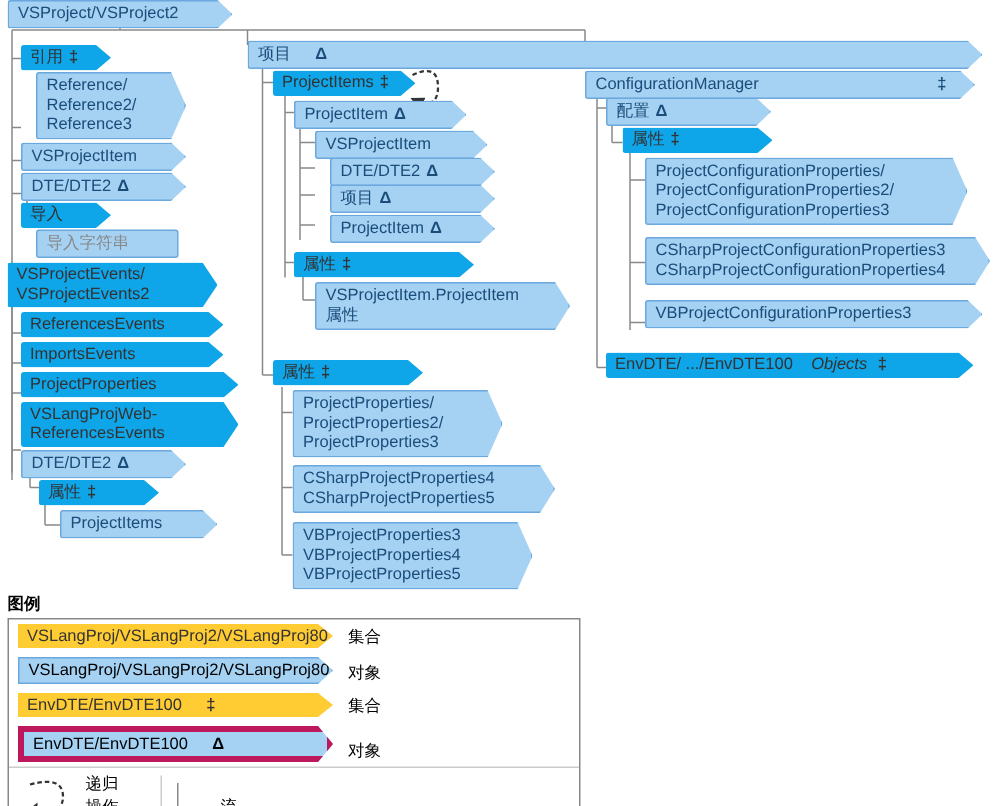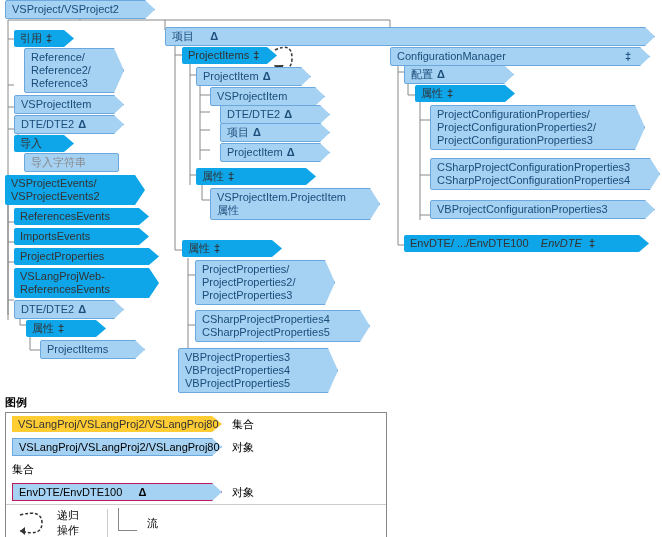--- a/index.html
+++ b/index.html
@@ -53,21 +53,21 @@
     pointer-events: none;
     z-index: -1;
   }
   .legend-box {
     position: absolute;
     border: 1px solid #888;
     background: #fff;
   }
   .legend-row {
     display: flex;
-    align-items: center;
+    align-items: flex-end;
     padding: 3px 6px;
     gap: 10px;
   }
   .legend-arrow {
     clip-path: polygon(0 0, calc(100% - 10px) 0, 100% 50%, calc(100% - 10px) 100%, 0 100%);
     padding: 2px 16px 2px 6px;
     flex: 0 0 auto;
     width: 210px;
     box-sizing: border-box;
   }
@@ -180,50 +180,51 @@
 <div class="node blue" style="left:220px;top:143px;width:110px"><span>ProjectItem</span><span class="symbol">Δ</span></div>
 <div class="node yellow" style="left:196px;top:168px;width:120px"><span>属性</span><span class="symbol">‡</span></div>
 <div class="node blue" style="left:210px;top:188px;width:170px">VSProjectItem.ProjectItem
 属性</div>
 <div class="node yellow" style="left:182px;top:240px;width:100px"><span>属性</span><span class="symbol">‡</span></div>
 <div class="node blue" style="left:195px;top:260px;width:140px">ProjectProperties/
 ProjectProperties2/
 ProjectProperties3</div>
 <div class="node blue" style="left:195px;top:310px;width:175px">CSharpProjectProperties4
 CSharpProjectProperties5</div>
-<div class="node blue" style="left:178px;top:348px;width:160px">VBProjectProperties3
+<div class="node blue" style="left:195px;top:348px;width:160px">VBProjectProperties3
 VBProjectProperties4
 VBProjectProperties5</div>
 
 <div class="node blue" style="left:390px;top:47px;width:260px"><span>ConfigurationManager</span><span class="symbol" style="float:right;margin-right:4px">‡</span></div>
 <div class="node blue" style="left:404px;top:65px;width:110px"><span>配置</span><span class="symbol">Δ</span></div>
 <div class="node yellow" style="left:415px;top:85px;width:100px"><span>属性</span><span class="symbol">‡</span></div>
 <div class="node blue" style="left:430px;top:105px;width:215px">ProjectConfigurationProperties/
 ProjectConfigurationProperties2/
 ProjectConfigurationProperties3</div>
 <div class="node blue" style="left:430px;top:158px;width:230px">CSharpProjectConfigurationProperties3
 CSharpProjectConfigurationProperties4</div>
 <div class="node blue" style="left:430px;top:200px;width:225px">VBProjectConfigurationProperties3</div>
-<div class="node yellow" style="left:404px;top:235px;width:245px"><span>EnvDTE/ .../EnvDTE100</span>&nbsp;&nbsp;&nbsp;&nbsp;<i>EnvDTE</i>&nbsp;<span class="symbol">‡</span></div>
+<div class="node yellow" style="left:404px;top:235px;width:245px"><span>EnvDTE/ .../EnvDTE100</span>&nbsp;&nbsp;&nbsp;&nbsp;<i>Objects</i>&nbsp;<span class="symbol">‡</span></div>
 
 <div style="position:absolute;left:5px;top:395px;font-weight:bold">图例</div>
 <div class="legend-box" style="left:5px;top:412px;width:380px">
   <div class="legend-row">
     <div class="legend-arrow yellow-simple" style="clip-path:polygon(0 0,calc(100% - 10px) 0,100% 50%,calc(100% - 10px) 100%,0 100%)">VSLangProj/VSLangProj2/VSLangProj80</div>
     <div>集合</div>
   </div>
   <div class="legend-row">
     <div class="legend-arrow" style="background:#A5D1F3;border:1px solid #6BA8DE;clip-path:polygon(0 0,calc(100% - 10px) 0,100% 50%,calc(100% - 10px) 100%,0 100%)">VSLangProj/VSLangProj2/VSLangProj80</div>
     <div>对象</div>
   </div>
   <div class="legend-row">
+    <div class="legend-arrow yellow-simple" style="clip-path:polygon(0 0,calc(100% - 10px) 0,100% 50%,calc(100% - 10px) 100%,0 100%)"><span>EnvDTE/EnvDTE100</span>&nbsp;&nbsp;&nbsp;&nbsp;<span class="symbol">‡</span></div>
     <div>集合</div>
   </div>
   <div class="legend-row">
-    <div class="legend-arrow" style="background:#A5D1F3;border:1px solid #be185d;clip-path:polygon(0 0,calc(100% - 10px) 0,100% 50%,calc(100% - 10px) 100%,0 100%)"><span>EnvDTE/EnvDTE100</span>&nbsp;&nbsp;&nbsp;&nbsp;<span class="symbol">Δ</span></div>
+    <div class="legend-arrow" style="background:#A5D1F3;border:4px solid #be185d;clip-path:polygon(0 0,calc(100% - 10px) 0,100% 50%,calc(100% - 10px) 100%,0 100%)"><span>EnvDTE/EnvDTE100</span>&nbsp;&nbsp;&nbsp;&nbsp;<span class="symbol">Δ</span></div>
     <div>对象</div>
   </div>
   <div class="legend-row" style="border-top:1px solid #ccc">
     <svg class="recurse-svg">
         <path d="M 8 6 Q 30 0, 30 14 Q 30 28, 8 22" stroke="#333" stroke-width="1.5" fill="none" stroke-dasharray="3,2"></path>
         <polygon points="8 22, 13 18, 13 26" fill="#333"></polygon>
       </svg>
     <div style="white-space:pre-line;width:40px">递归
 操作</div>
     <div style="border-left:1px solid #ccc;height:28px"></div>

